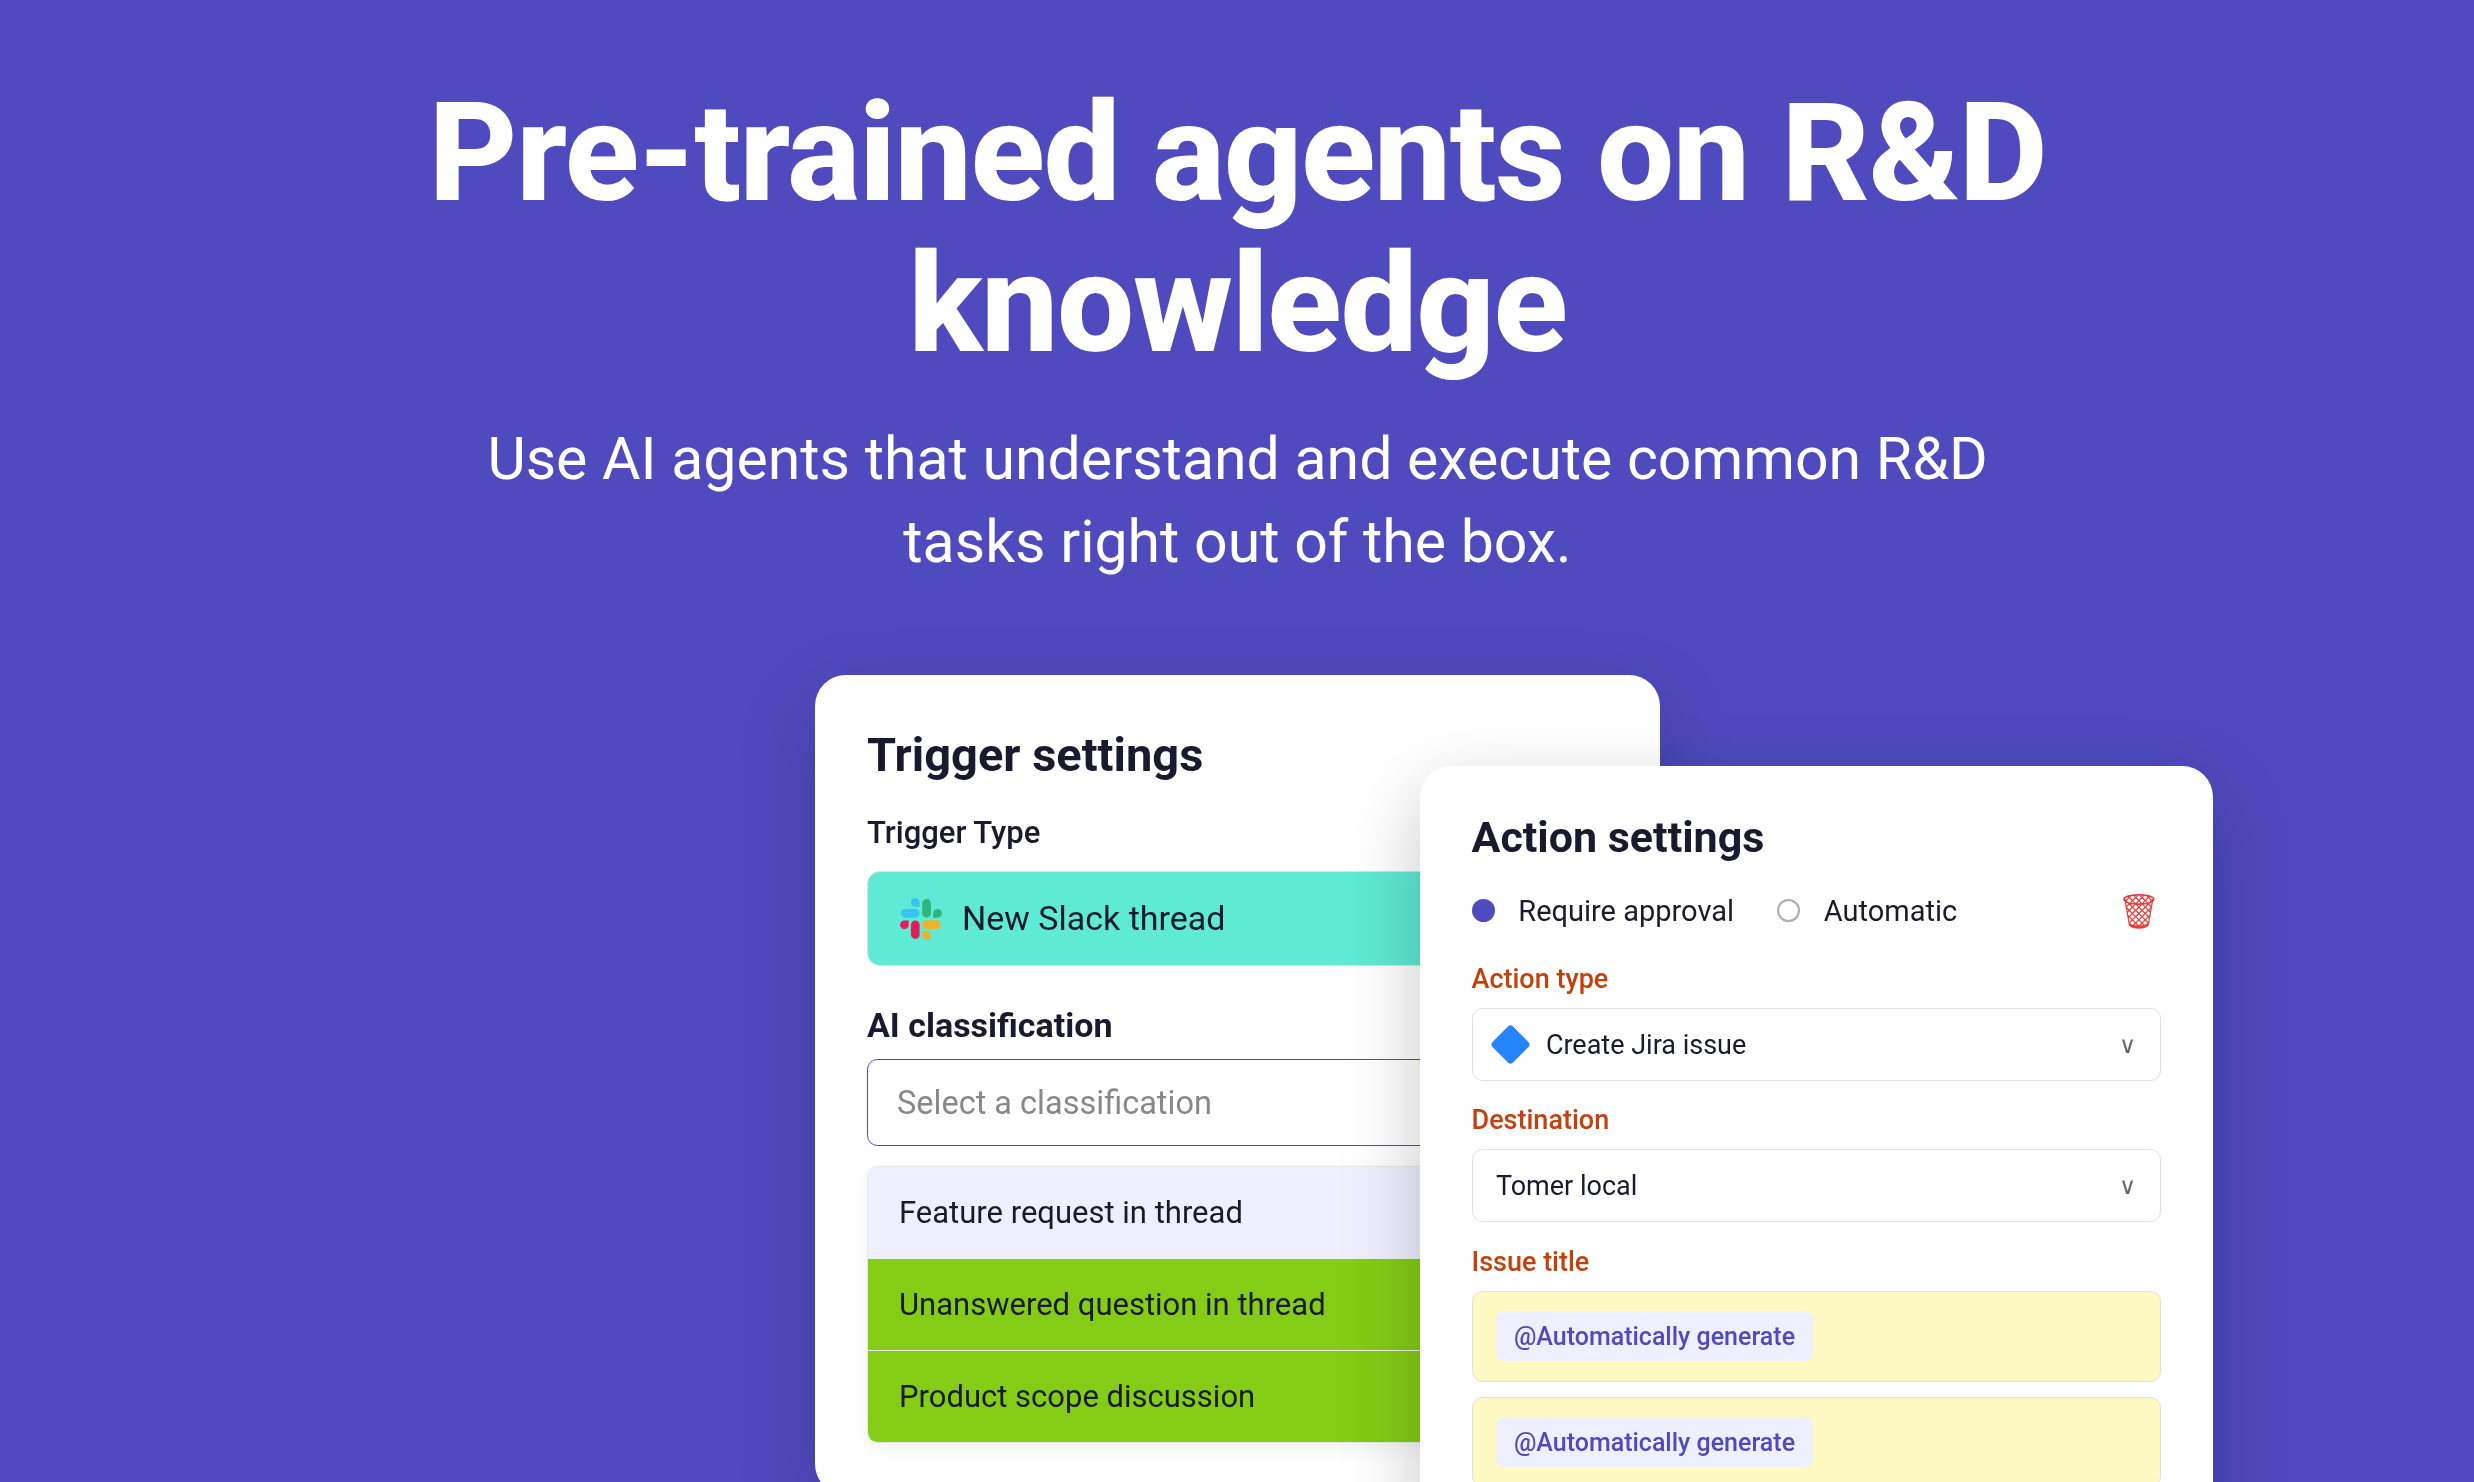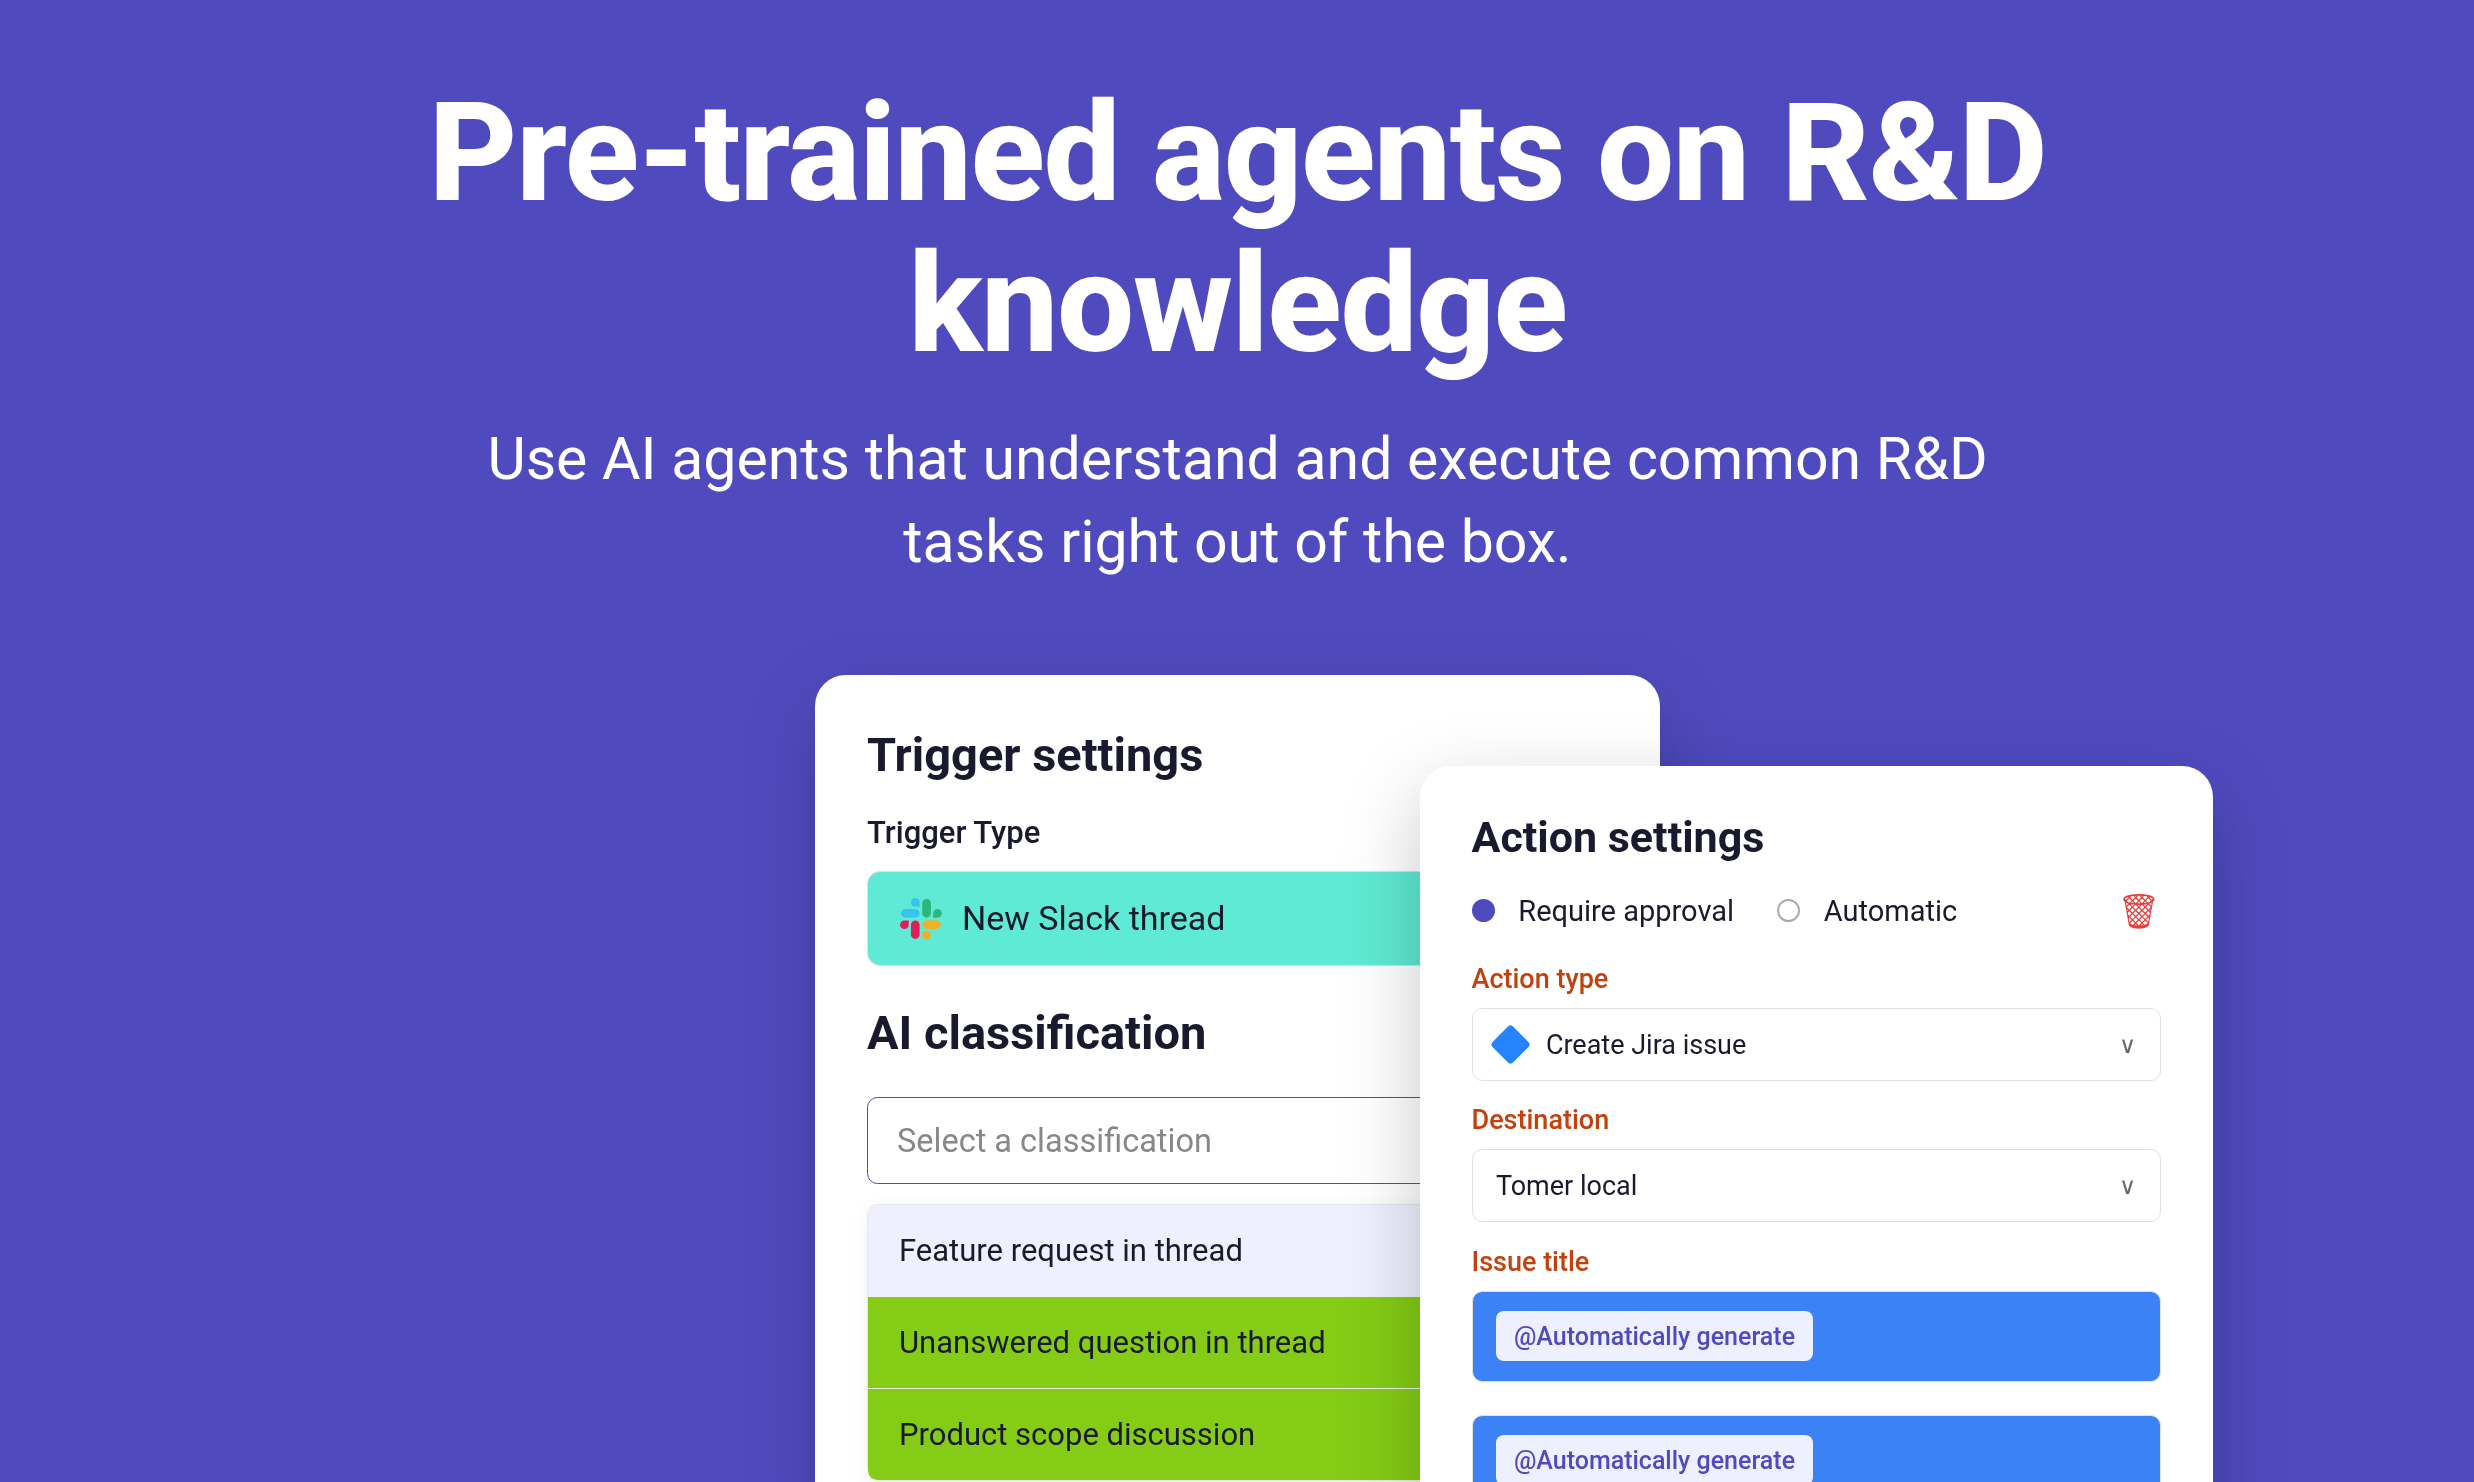--- a/index.html
+++ b/index.html
@@ -87,24 +87,24 @@
       height: 47px;
       flex-shrink: 0;
     }
 
     .trigger-type-text {
       font-size: 34px;
       color: #1a1a2e;
     }
 
     .ai-classification-label {
-      font-size: 47px;
+      font-size: 34px;
       font-weight: 700;
       color: #1a1a2e;
-      margin-bottom: 37px;
+      margin-bottom: 14px;
     }
 
     .classification-input {
       border: 1.6px solid #4f4bbf;
       border-radius: 10.4px;
       padding: 23.4px 29px;
       font-size: 32.5px;
       color: #888;
       width: 100%;
       margin-bottom: 19.5px;
@@ -239,22 +239,22 @@
       border-radius: 7.8px;
       padding: 10.4px 18px;
       font-size: 25px;
       font-weight: 500;
     }
 
     .field-value-box {
       border: 1.3px solid #e0e0e0;
       border-radius: 10.4px;
       padding: 19.5px 23.4px;
-      margin-bottom: 33px;
-      background: #3b82f6;
+      margin-bottom: 15px;
+      background: #fef9c3;
     }
   </style>
 </head>
 <body>
 
 <h1 class="hero-title">Pre-trained agents on R&amp;D knowledge</h1>
 
 <p class="hero-subtitle">Use AI agents that understand and execute common R&amp;D tasks right
 out of the box.</p>
 

